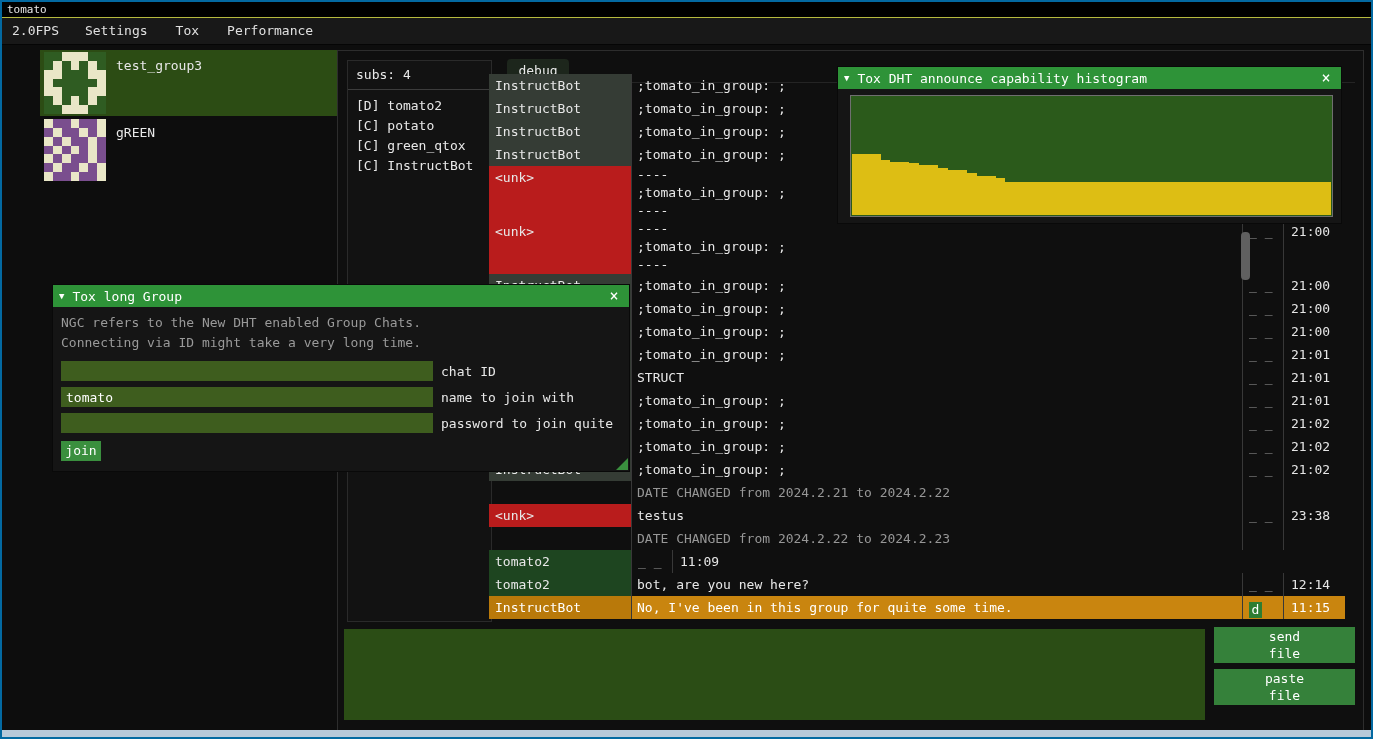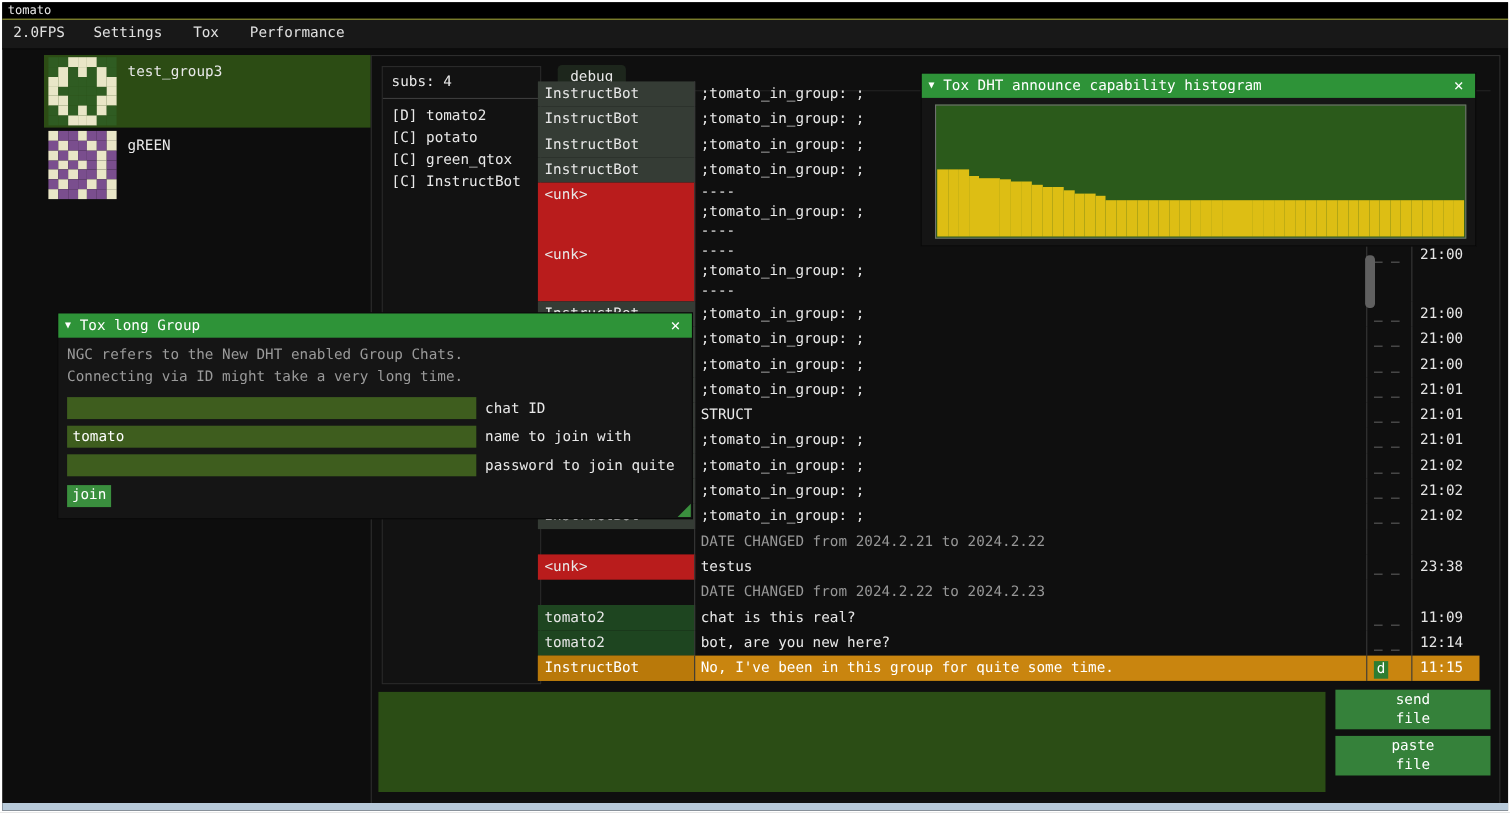--- a/index.html
+++ b/index.html
@@ -1,17 +1,17 @@
 <!DOCTYPE html>
 <html><head>
 <meta charset="utf-8">
 <style>
   html,body{margin:0;padding:0;background:#222;}
   .screen{position:relative;width:1373px;height:739px;background:#0d0d0d;overflow:hidden;
-    border:2px solid #ffffff;box-sizing:border-box;
+    border:2px solid #0369a1;box-sizing:border-box;
     font-family:"DejaVu Sans Mono","Liberation Mono",monospace;font-size:13px;color:#e8e8e8;}
   
   .os-titlebar{position:absolute;left:0;top:0;right:0;height:16px;background:#000;
     font-size:11px;line-height:16px;padding-left:5px;border-bottom:1px solid #b6ba3e;box-sizing:border-box;}
   
   .menubar{position:absolute;left:0;top:16px;right:0;height:26px;background:#181818;line-height:26px;border-bottom:1px solid #050505;}
   .menubar span{display:inline-block;}
   .fps{padding:0 12px 0 10px;color:#e0e0e0;}
   .menu-item{padding:0 14px;color:#e0e0e0;cursor:default;}
   .bottom-strip{position:absolute;left:0;right:0;bottom:0;height:7px;background:#b7c9d9;}
@@ -332,21 +332,20 @@
         <div class="c-time">23:38</div>
       </div>
       <div class="crow date">
         <div class="c-name"></div>
         <div class="c-msg">DATE CHANGED from 2024.2.22 to 2024.2.23</div>
         <div class="c-flags"></div>
         <div class="c-time"></div>
       </div>
       <div class="crow s-tomato2">
         <div class="c-name">tomato2</div>
-        <div class="c-msg">chat is this real?</div>
         <div class="c-flags">_ _</div>
         <div class="c-time">11:09</div>
       </div>
       <div class="crow s-tomato2">
         <div class="c-name">tomato2</div>
         <div class="c-msg">bot, are you new here?</div>
         <div class="c-flags">_ _</div>
         <div class="c-time">12:14</div>
       </div>
       <div class="crow s-instructbot row-orange">

